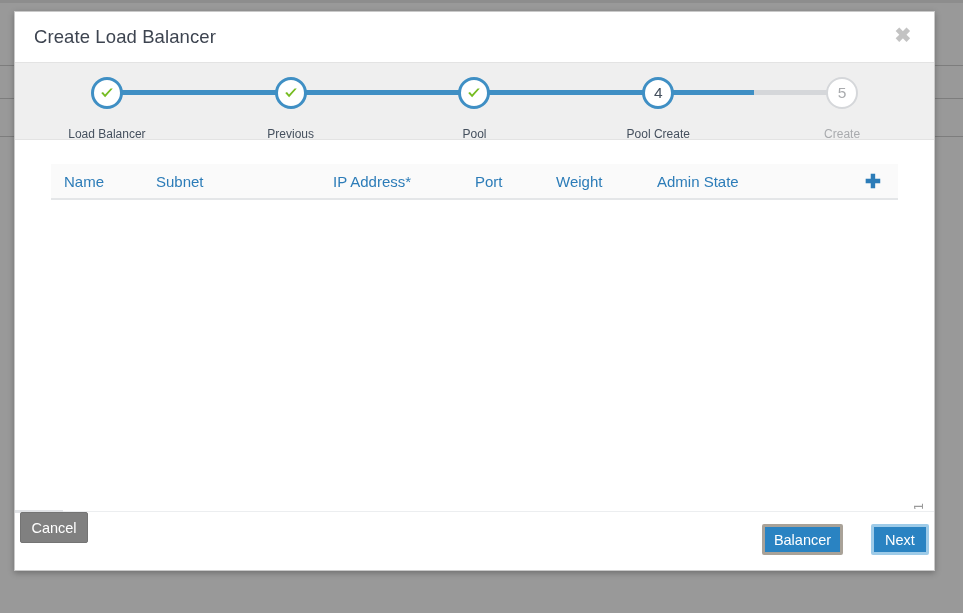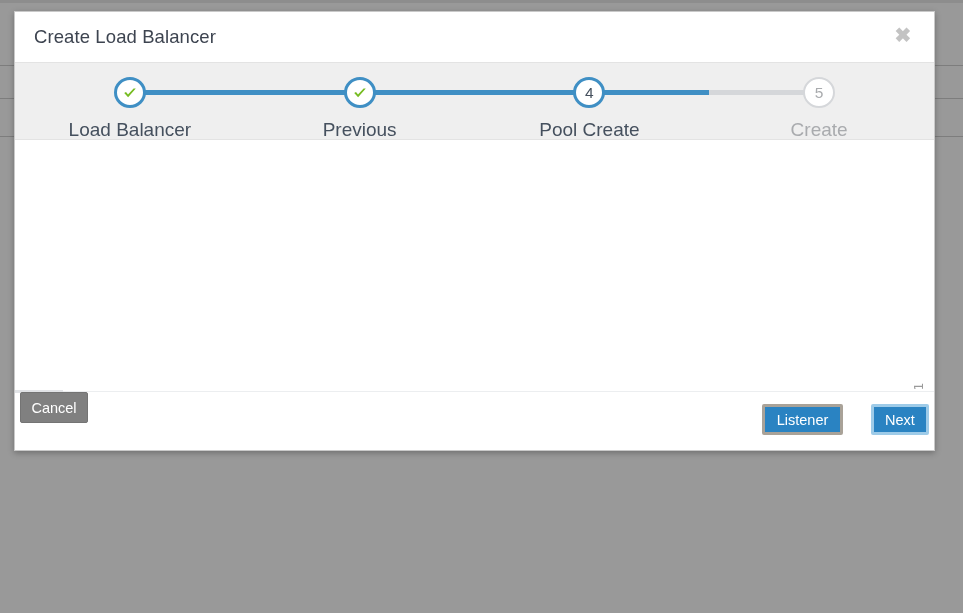--- a/index.html
+++ b/index.html
@@ -31,21 +31,21 @@
     height: 1px;
     background: #7d7d7d;
   }
 
   
   #modal {
     position: absolute;
     left: 14px;
     top: 11px;
     width: 921px;
-    height: 440px;
+    height: 560px;
     background: #bef264;
     border: 1px solid #c9c9c9;
     box-sizing: border-box;
     box-shadow: 0 2px 6px rgba(0,0,0,0.28);
     display: flex;
     flex-direction: column;
   }
 
   
   #modal-header {
@@ -135,22 +135,22 @@
   }
   .circle.done   { border: 3px solid #3f8fc4; }
   .circle.active { border: 3px solid #3f8fc4; color: #45505e; }
   .circle.todo   { border: 2px solid #d5d7da; color: #a9abae; }
 
   .check {
     display: block;
     width: 16px; height: 16px;
   }
   .step-label {
-    margin-top: 11px;
-    font-size: 19px;
+    margin-top: 18px;
+    font-size: 12px;
     color: #45505e;
     white-space: nowrap;
   }
   .step.todo .step-label { color: #a9abae; }
 
   
   #modal-body {
     flex: 1 1 auto;
     background: #ffffff;
     position: relative;
@@ -293,20 +293,31 @@
           <div class="seg blue" style="left:0;width:100%"></div>
         </div>
         <div class="circle done">
           <svg class="check" viewBox="0 0 16 16">
             <path d="M2.2 8.0 L6.1 12.2 L13.8 3.6 L11.6 3.6 L6.0 9.4 L4.0 7.0 Z" fill="#76bc21"></path>
           </svg>
         </div>
         <div class="step-label">Previous</div>
       </div>
 
+      <div class="step">
+        <div class="connector">
+          <div class="seg blue" style="left:0;width:100%"></div>
+        </div>
+        <div class="circle done">
+          <svg class="check" viewBox="0 0 16 16">
+            <path d="M2.2 8.0 L6.1 12.2 L13.8 3.6 L11.6 3.6 L6.0 9.4 L4.0 7.0 Z" fill="#76bc21"></path>
+          </svg>
+        </div>
+        <div class="step-label">Pool</div>
+      </div>
 
       <div class="step">
         <div class="connector">
           <div class="seg blue" style="left:0;width:52%"></div>
           <div class="seg grey" style="left:52%;width:48%"></div>
         </div>
         <div class="circle active">4</div>
         <div class="step-label">Pool Create</div>
       </div>
 
@@ -314,26 +325,35 @@
         <div class="circle todo">5</div>
         <div class="step-label">Create</div>
       </div>
 
     </div>
   </div>
 
   <div id="modal-body">
 
     <div id="member-table">
+      <div id="table-head">
+        <div class="th c-name">Name</div>
+        <div class="th c-subnet">Subnet</div>
+        <div class="th c-ip">IP Address*</div>
+        <div class="th c-port">Port</div>
+        <div class="th c-weight">Weight</div>
+        <div class="th c-admin">Admin State</div>
+        <div class="th c-add">✚</div>
+      </div>
       <div id="table-rows"></div>
     </div>
 
     <div id="watermark">s007011</div>
   </div>
 
   <div id="modal-footer">
     <div id="footer-accent"></div>
     <div class="btn" id="btn-cancel">Cancel</div>
-    <div class="btn" id="btn-previous">Listener</div>
+    <div class="btn" id="btn-previous">Balancer</div>
     <div class="btn" id="btn-next">Next</div>
   </div>
 
 </div>
 
 </body></html>

